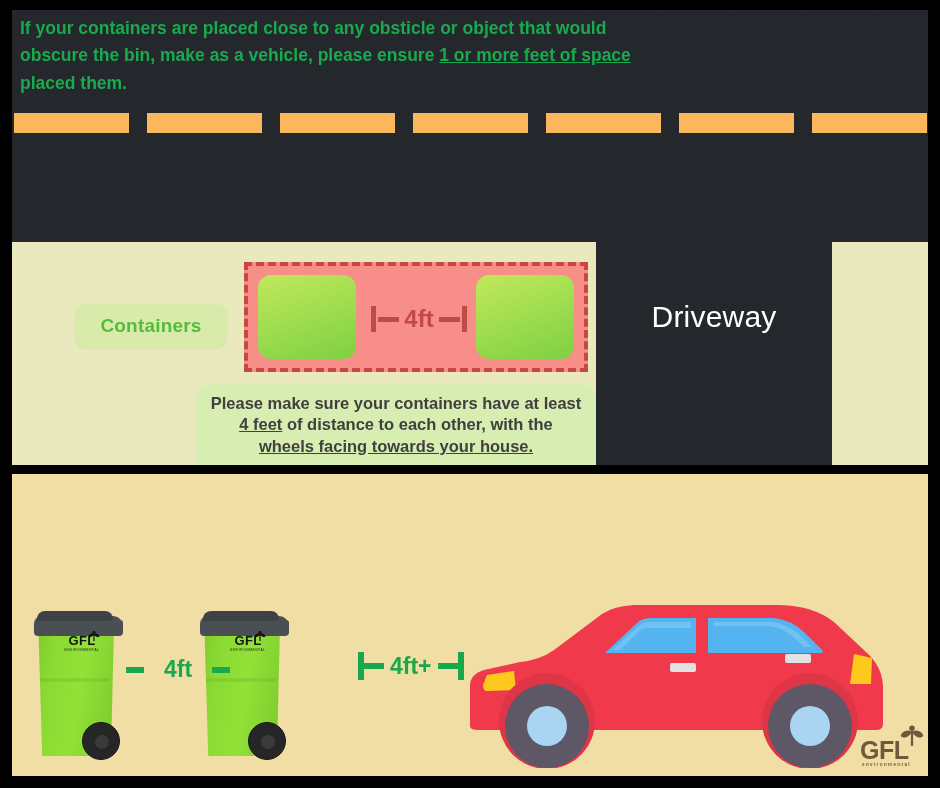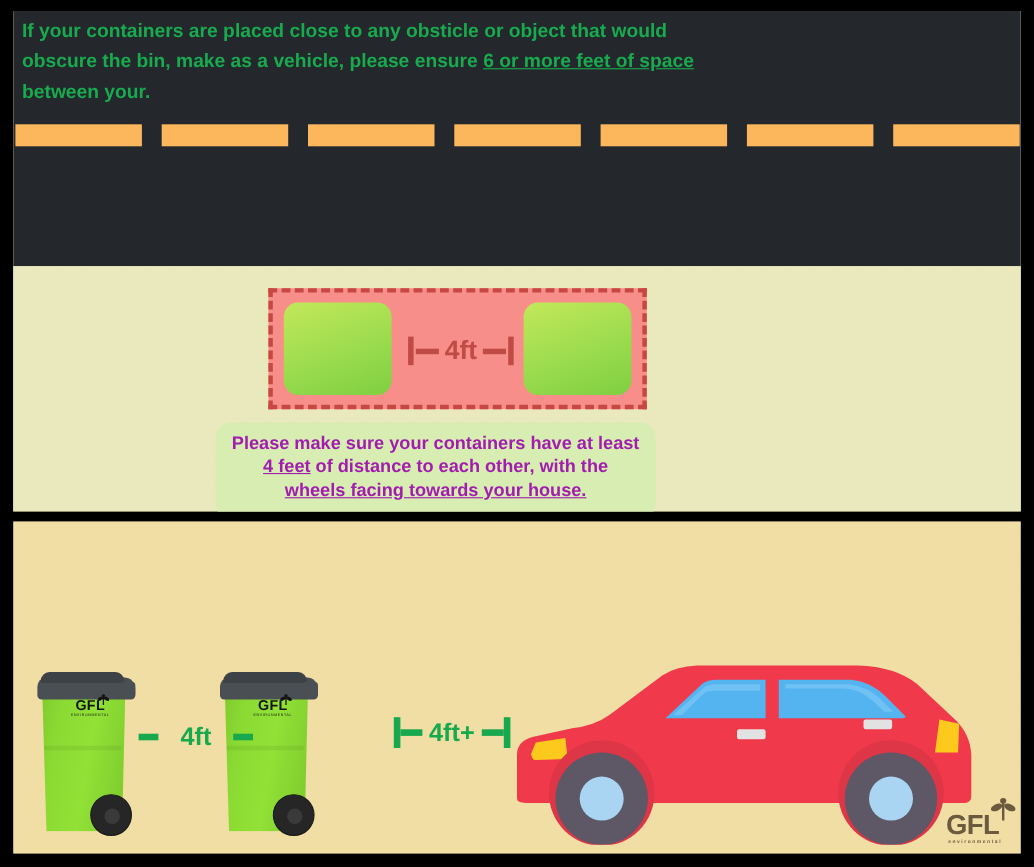--- a/index.html
+++ b/index.html
@@ -129,21 +129,21 @@
   .note-box {
     position: absolute;
     left: 184px; top: 374px;
     width: 400px; height: 88px;
     background: #d7edb2;
     border-radius: 14px;
     padding: 9px 14px 0;
     text-align: center;
   }
   .note-box p {
-    color: #a21caf;
+    color: #404040;
     font-size: 16.5px;
     font-weight: bold;
     line-height: 1.30;
   }
   .u { text-decoration: underline; text-underline-offset: 1px; }
 
   
   .bottom-panel {
     position: absolute;
     left: 12px; top: 474px;
@@ -320,21 +320,27 @@
         <div class="road-dash"></div>
         <div class="road-dash"></div>
         <div class="road-dash"></div>
         <div class="road-dash"></div>
         <div class="road-dash"></div>
       </div>
     </div>
 
     <div class="lawn"></div>
 
-
+    <div class="driveway">
+      <div class="driveway-label">Driveway</div>
+    </div>
+
+    <div class="containers-pill">
+      <span>Containers</span>
+    </div>
 
     <div class="red-zone">
       <div class="top-bin left"></div>
       <div class="top-bin right"></div>
       <div class="dim-4ft-top">
         <div class="dim-cap"></div>
         <div class="dim-bar"></div>
         <div class="dim-text-top">4ft</div>
         <div class="dim-bar"></div>
         <div class="dim-cap"></div>
@@ -346,21 +352,21 @@
         <span>Please make sure your containers have at</span>
         <span>least </span><span class="u">4 feet</span><span> of distance to each other, with</span>
         <span>the </span><span class="u">wheels facing towards your house.</span>
       </p>
     </div>
   </div>
 
   <div class="bottom-panel"></div>
 
   <div class="bottom-text">
-    <p><span>If your containers are placed close to any obsticle or object that would obscure the bin, make as a vehicle, please ensure </span><span class="u">6 or more feet of space</span><span> between your.</span></p>
+    <p><span>If your containers are placed close to any obsticle or object that would obscure the bin, make as a vehicle, please ensure </span><span class="u">1 or more feet of space</span><span> placed them.</span></p>
   </div>
 
   <div class="bin one">
     <div class="bin-body"></div>
     <div class="bin-lid"></div>
     <div class="bin-wheel"></div>
     <div class="bin-logo">
       <span>GFL</span>
       <small>ENVIRONMENTAL</small>
     </div>

